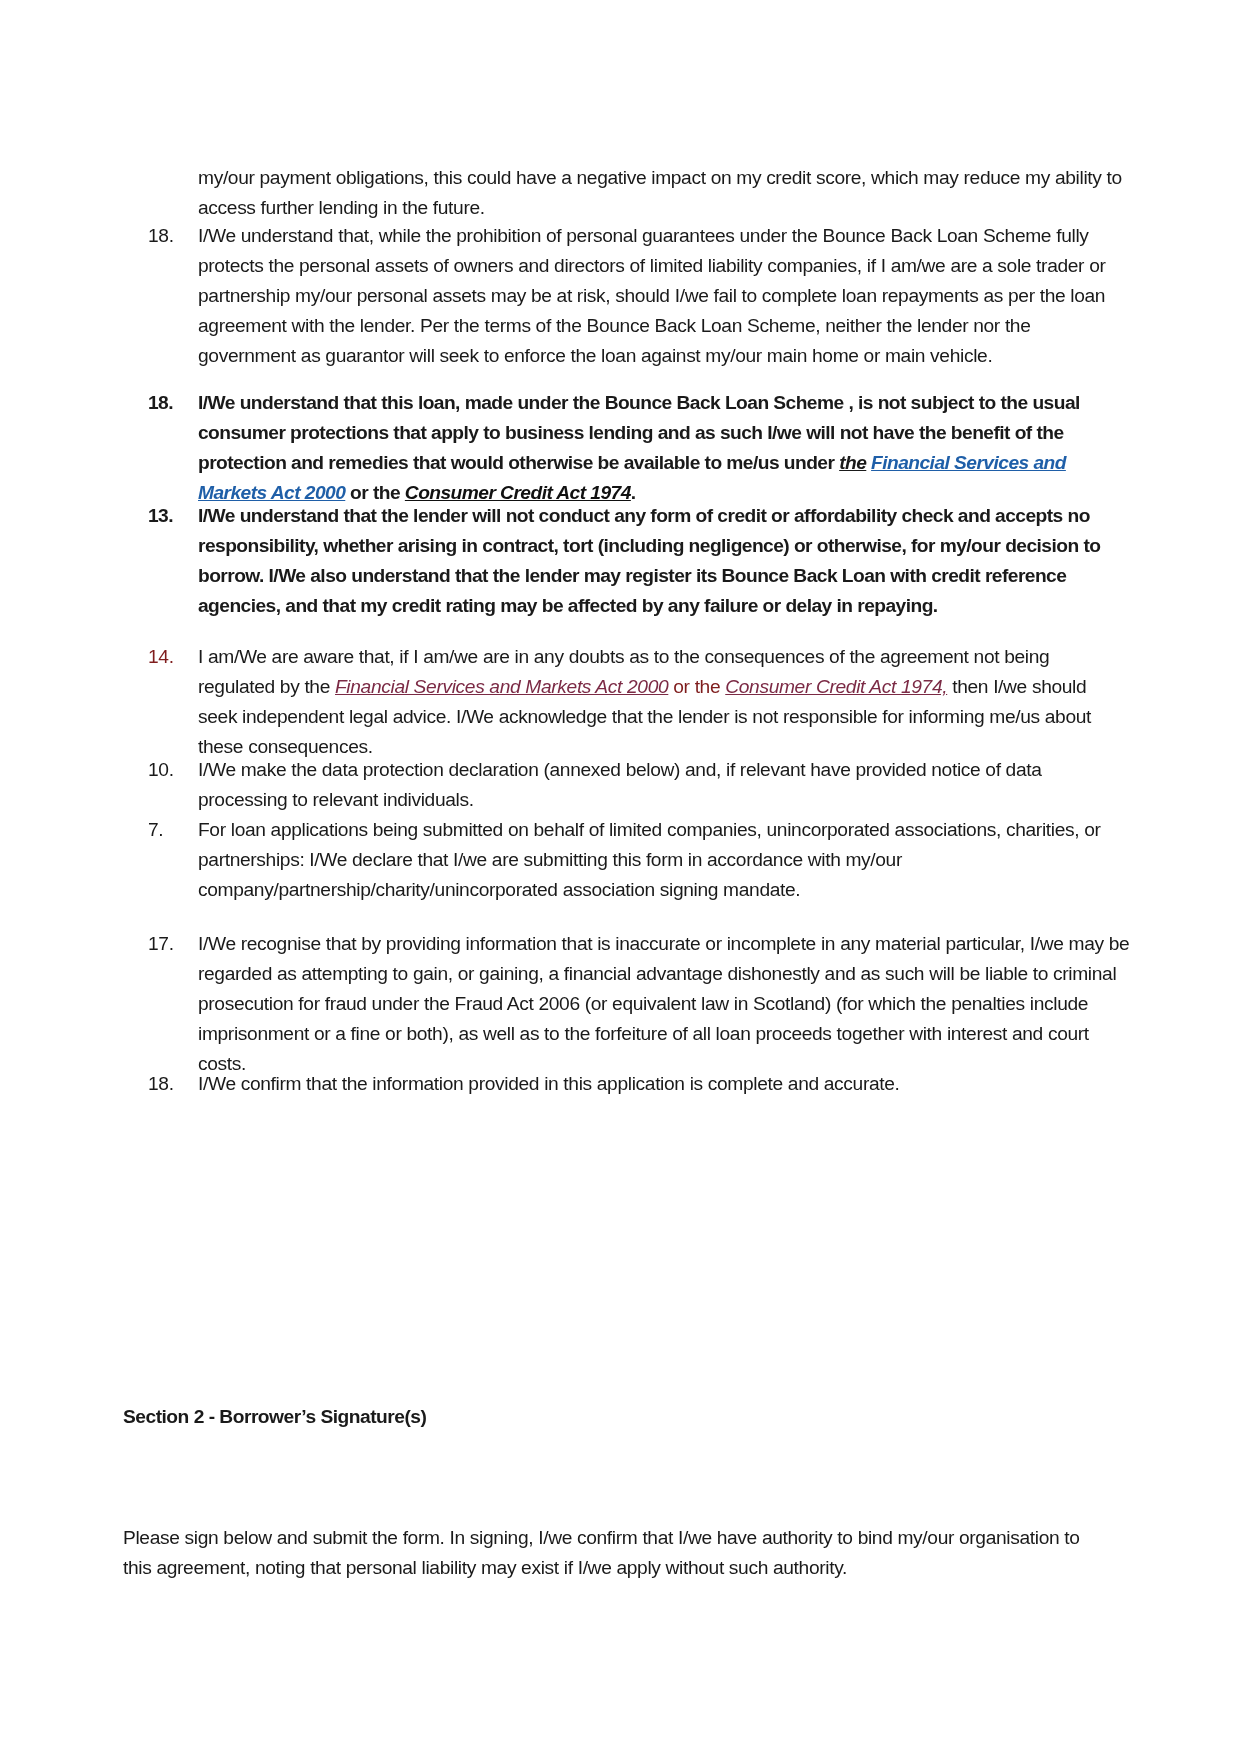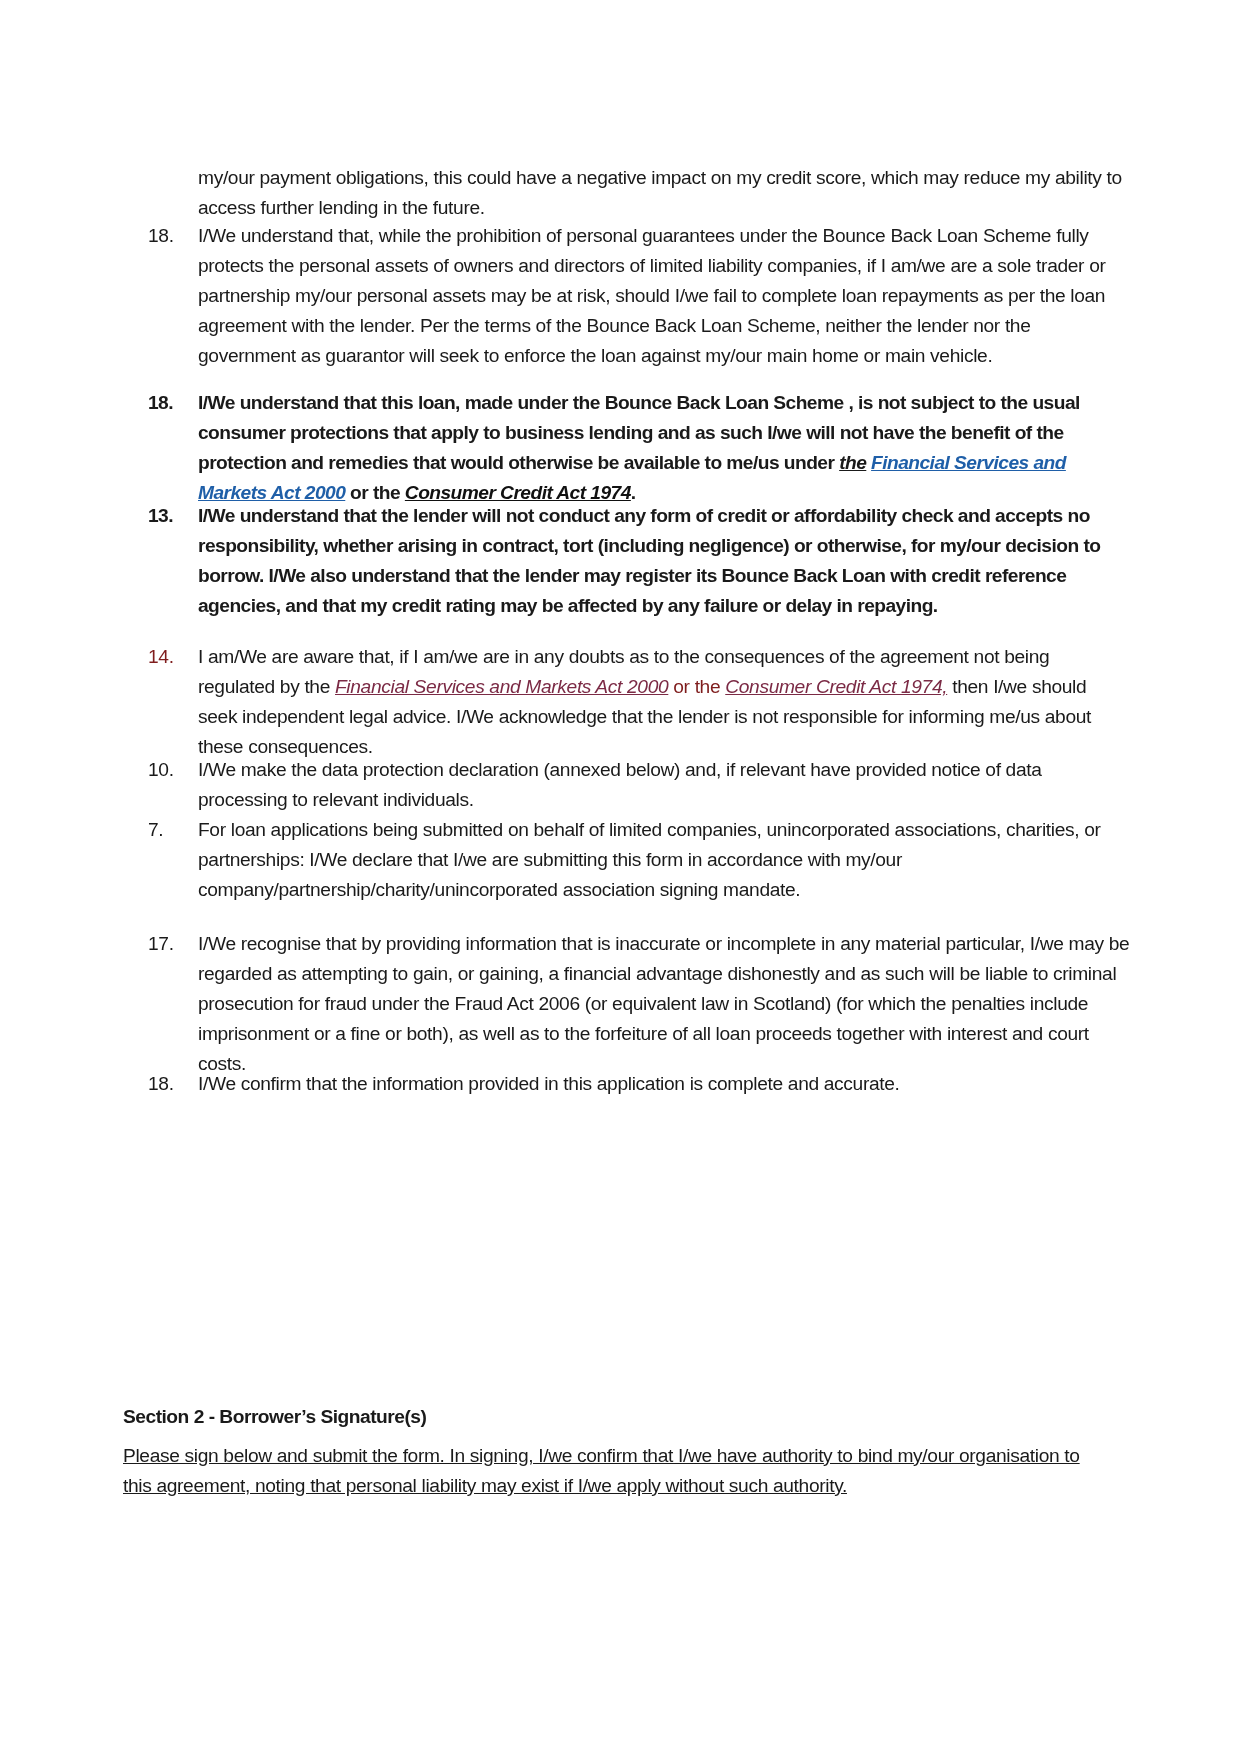--- a/index.html
+++ b/index.html
@@ -13,21 +13,21 @@
   .num { position: absolute; left: 0; top: 0; width: 50px; }
   .body { position: absolute; left: 50px; top: 0; width: 932px; }
   .bold { font-weight: bold; letter-spacing: -0.55px; }
   .gray { color: #7f1d1d; }
   a.link { text-decoration: underline; font-style: italic; }
   .link-blue { color: #1f5fa8; text-decoration-color: #1f5fa8; }
   .link-plain { color: #111; }
   .link-maroon { color: #7b2a45; text-decoration-color: #7b2a45; }
   .it { font-style: italic; text-decoration: underline; }
   .section-title { position: absolute; left: 123px; top: 1390px; font-size: 19.2px; font-weight: bold; letter-spacing: -0.5px; }
-  .section-body { position: absolute; left: 123px; top: 1425px; width: 980px; text-decoration: underline; }
+  .section-body { position: absolute; left: 123px; top: 1507px; width: 980px; }
   .field { position: absolute; left: 123px; font-size: 19.2px; font-weight: bold; }
 </style>
 </head>
 <body>
 
 <div class="page">
 
   <div class="cont txt">my/our payment obligations, this could have a negative impact on my credit score, which may reduce my ability to access further lending in the future.</div>
 
   <ol class="list txt">

